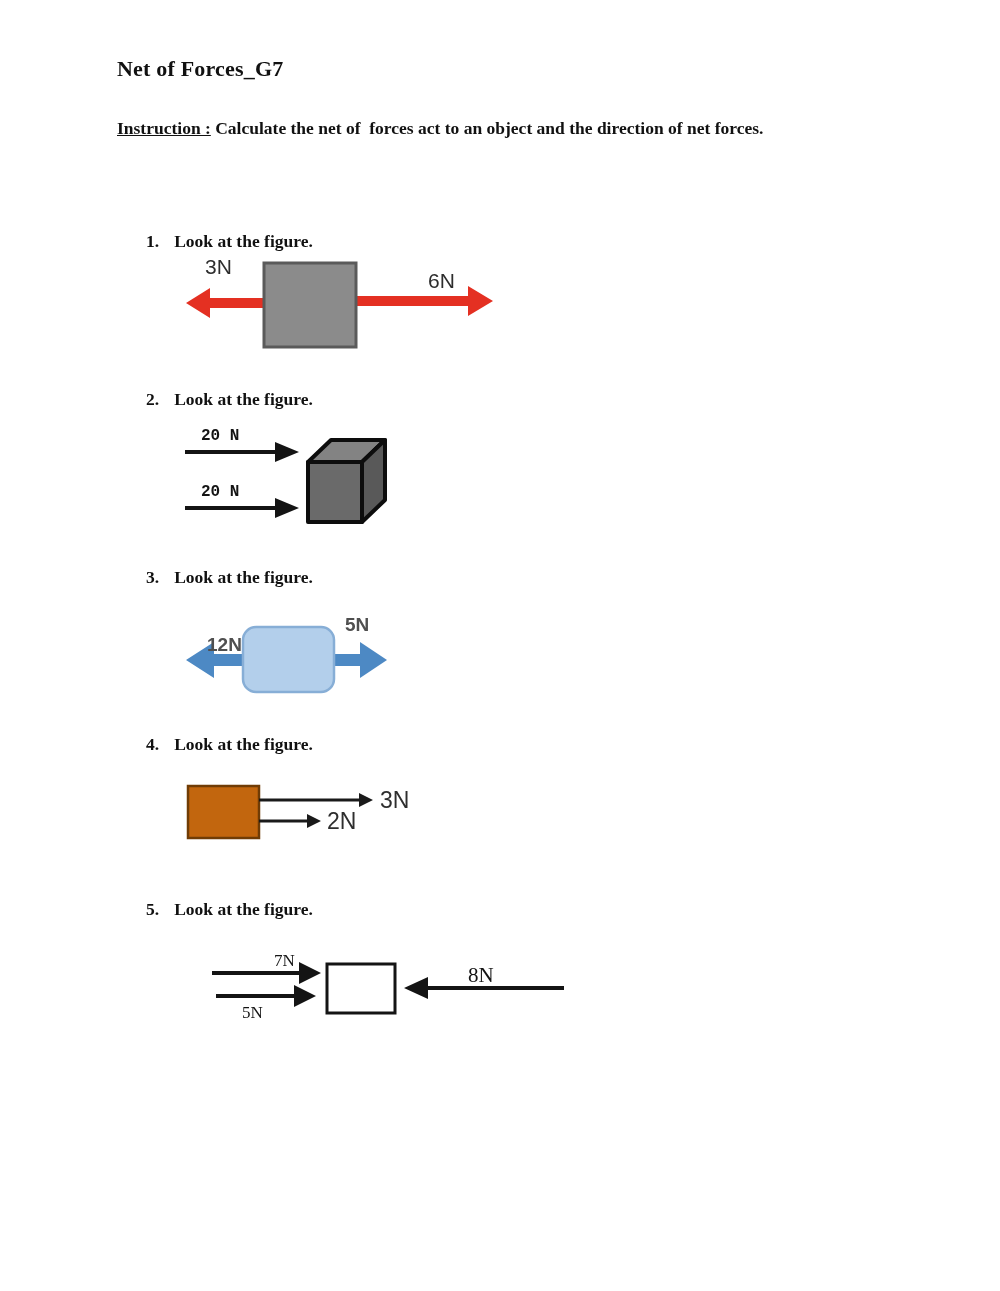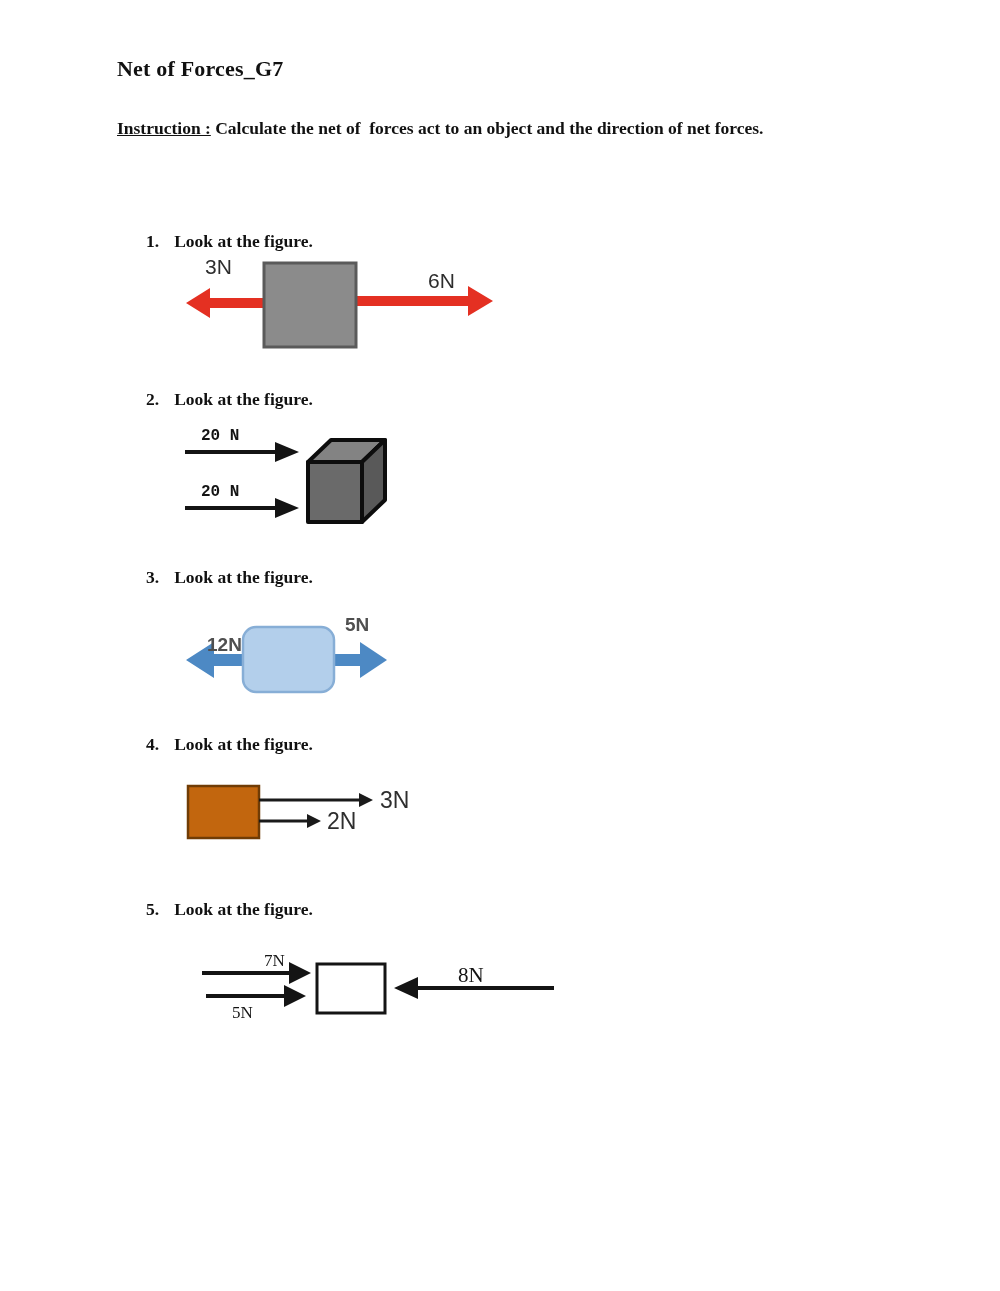--- a/index.html
+++ b/index.html
@@ -104,21 +104,21 @@
       <polygon points="74,39.5 122,39.5 122,34 136,41 122,48 122,42.5 74,42.5" fill="#1a1a1a"></polygon>
     </svg>
     <div class="fig-label f4-label" style="left:195px;top:7px;">3N</div>
     <div class="fig-label f4-label" style="left:142px;top:28px;">2N</div>
   </div>
 
   <div class="item-heading" style="left:146px;top:899px;">
     <span>5.</span>
     <span>Look at the figure.</span>
   </div>
-  <div class="fig" style="left:194px;top:950px;width:370px;height:85px;text-align:right;">
+  <div class="fig" style="left:204px;top:950px;width:370px;height:85px;text-align:right;">
     <svg width="370" height="85" viewBox="0 0 370 85">
       <polygon points="8,21 95,21 95,12 117,23 95,34 95,25 8,25" fill="#141414"></polygon>
       <polygon points="12,44 90,44 90,35 112,46 90,57 90,48 12,48" fill="#141414"></polygon>
       <rect x="123" y="14" width="68" height="49" stroke-width="3" fill="#ffffff" stroke="#141414"></rect>
       <polygon points="360,36 224,36 224,27 200,38 224,49 224,40 360,40" fill="#141414"></polygon>
     </svg>
     <div class="fig-label f5-label" style="left:70px;top:1px;">7N</div>
     <div class="fig-label f5-label" style="left:38px;top:53px;">5N</div>
     <div class="fig-label f5-label small" style="left:264px;top:13px;">8N</div>
   </div>

